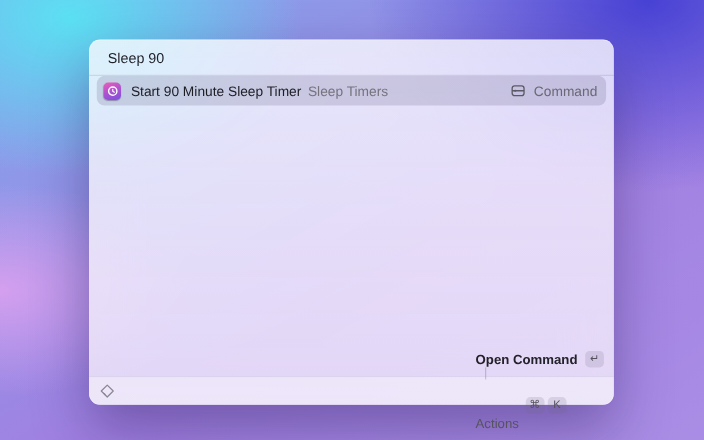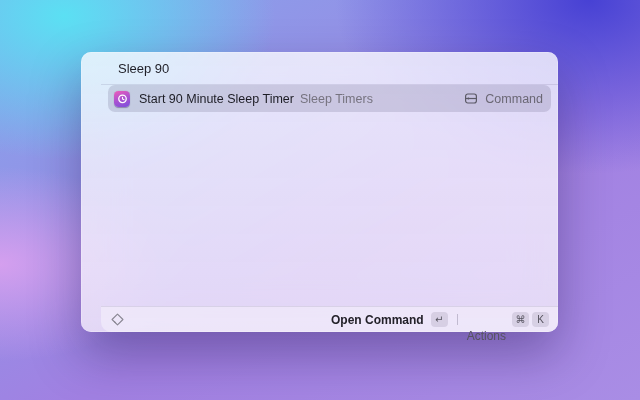--- a/index.html
+++ b/index.html
@@ -9,30 +9,29 @@
     background:
       radial-gradient(55% 60% at 10% 4%, #5be0f3 0%, rgba(91,224,243,0) 60%),
       radial-gradient(62% 68% at 92% 0%, #4741d4 0%, rgba(71,65,212,0) 64%),
       radial-gradient(46% 42% at 0% 66%, rgba(224,162,240,0.85) 0%, rgba(224,162,240,0) 58%),
       linear-gradient(150deg, #84a6ec 0%, #a180e2 58%, #a98de5 100%);
     position: relative;
   }
 
   .launcher {
     position: absolute;
-    left: 81px; top: 52px;
-    width: 477px; height: 280px;
+    left: 81px; top: 36px;
+    width: 477px; height: 332px;
     border-radius: 10px;
     background: linear-gradient(180deg, rgba(250,250,253,0.80) 0%, rgba(246,241,249,0.76) 100%);
     backdrop-filter: blur(22px) saturate(1.15);
     -webkit-backdrop-filter: blur(22px) saturate(1.15);
     box-shadow: 0 22px 50px rgba(24,12,70,0.35), inset 0 0 0 0.5px rgba(255,255,255,0.45);
     display: flex;
     flex-direction: column;
-    padding-left: 20px;
   }
 
   .search-bar {
     height: 33px;
     flex: 0 0 33px;
     display: flex;
     align-items: center;
     padding: 0 17px;
     border-bottom: 1px solid rgba(78,70,110,0.14);
   }
@@ -101,21 +100,21 @@
     height: 26px;
     border-top: 1px solid rgba(78,70,110,0.14);
     background: rgba(251,249,253,0.45);
     border-radius: 0 0 10px 10px;
     display: flex;
     align-items: center;
     justify-content: space-between;
     padding: 0 9px;
   }
 
-  .footer-right { display: flex; align-items: center; }
+  .footer-right { display: flex; align-items: flex-start; flex-direction: column; }
 
   .footer-action {
     display: flex;
     align-items: center;
     background: transparent;
     border: none;
     padding: 0;
     cursor: default;
     font-family: "Liberation Sans", "DejaVu Sans", sans-serif;
   }

